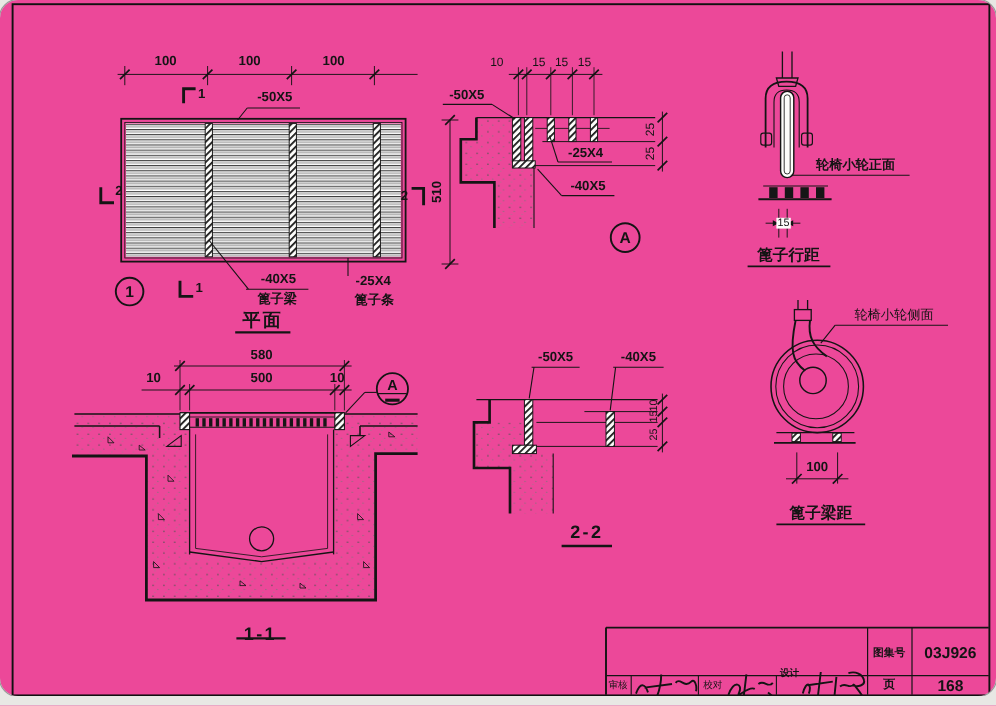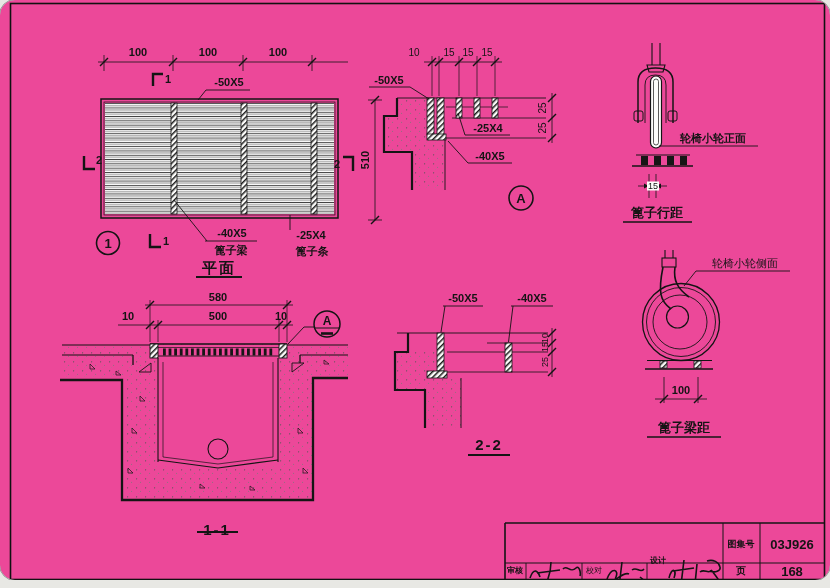--- a/index.html
+++ b/index.html
@@ -385,19 +385,19 @@
 
 <div class="lb f11" style="left:463px;top:298px">-50X5</div>
 <div class="lb f11" style="left:532px;top:298px">-40X5</div>
 <div class="lb f9 rot" style="left:545px;top:338px">10</div>
 <div class="lb f9 rot" style="left:545px;top:347px">15</div>
 <div class="lb f9 rot" style="left:545px;top:362px">25</div>
 <div class="lb f16" style="left:489px;top:444px">2-2</div>
 
 <div class="lb f9" style="left:741px;top:544px;font-weight:bold">图集号</div>
 <div class="lb f13" style="left:792px;top:544px">03J926</div>
-<div class="lb f8" style="left:515px;top:571px;font-weight:bold">审核</div>
+<div class="lb f8" style="left:515px;top:571px;font-weight:normal">审核</div>
 <div class="lb f8" style="left:594px;top:571px;font-weight:normal">校对</div>
 <div class="lb f8" style="left:658px;top:561px;font-weight:bold">设计</div>
 <div class="lb f10" style="left:741px;top:571px;font-weight:bold">页</div>
 <div class="lb f13" style="left:792px;top:571px">168</div>
 
 </div>
 
 </body></html>

